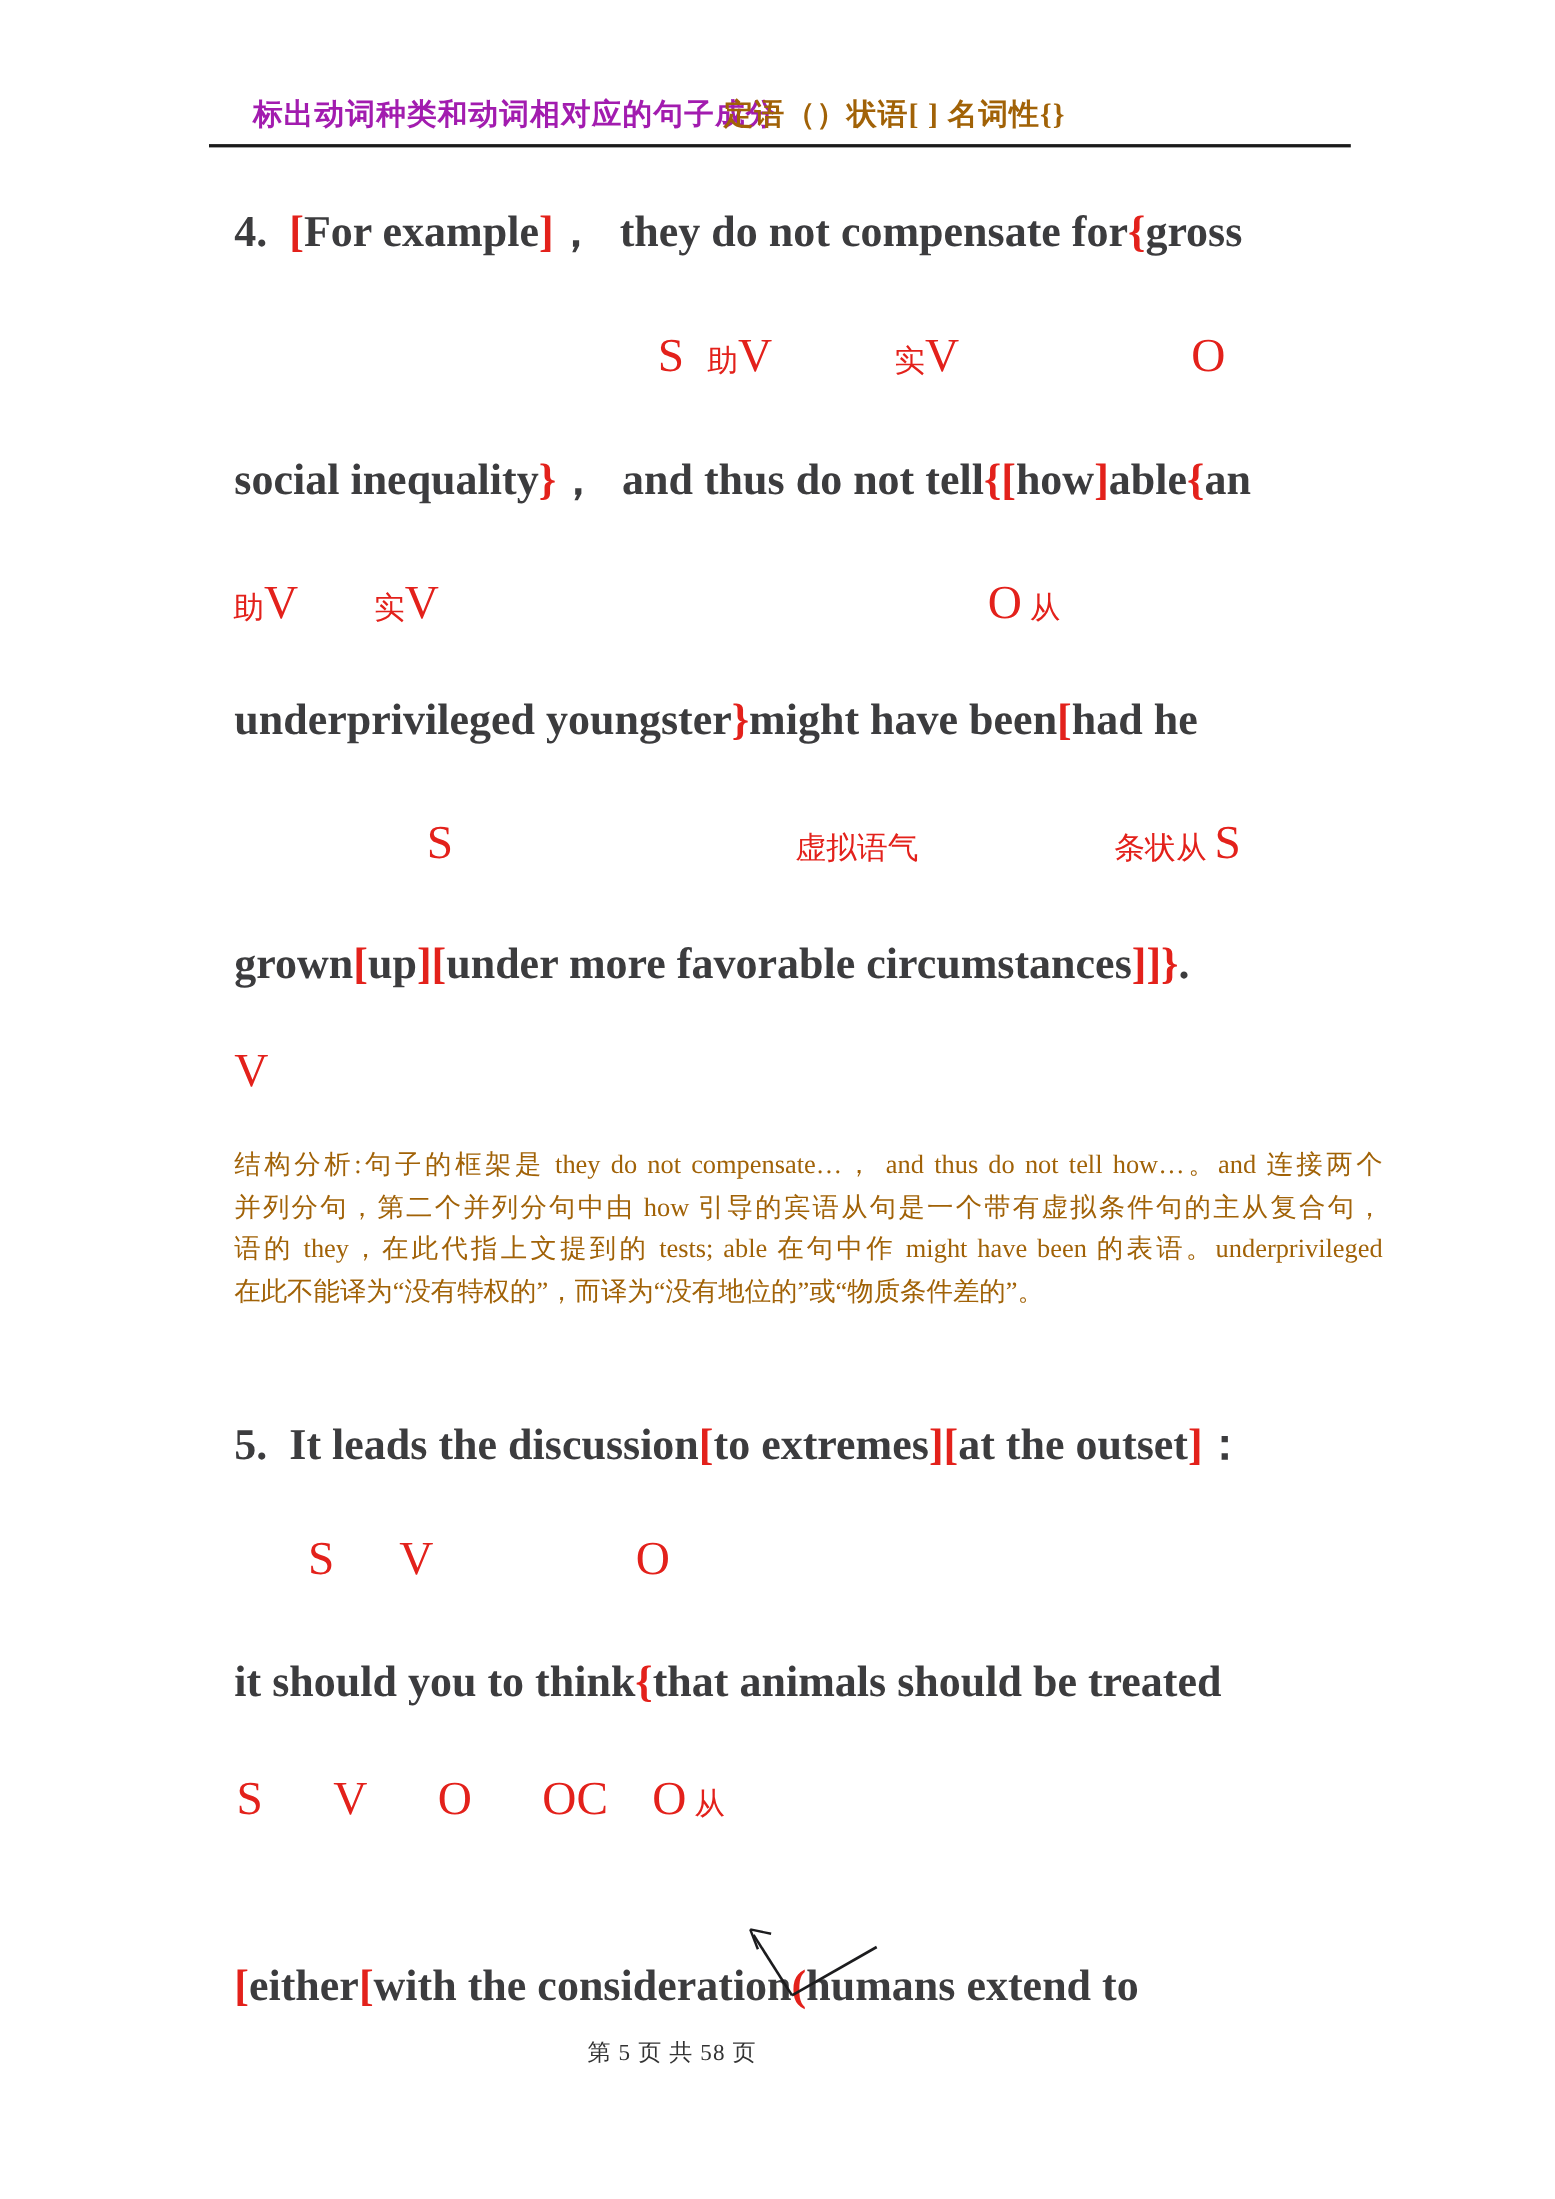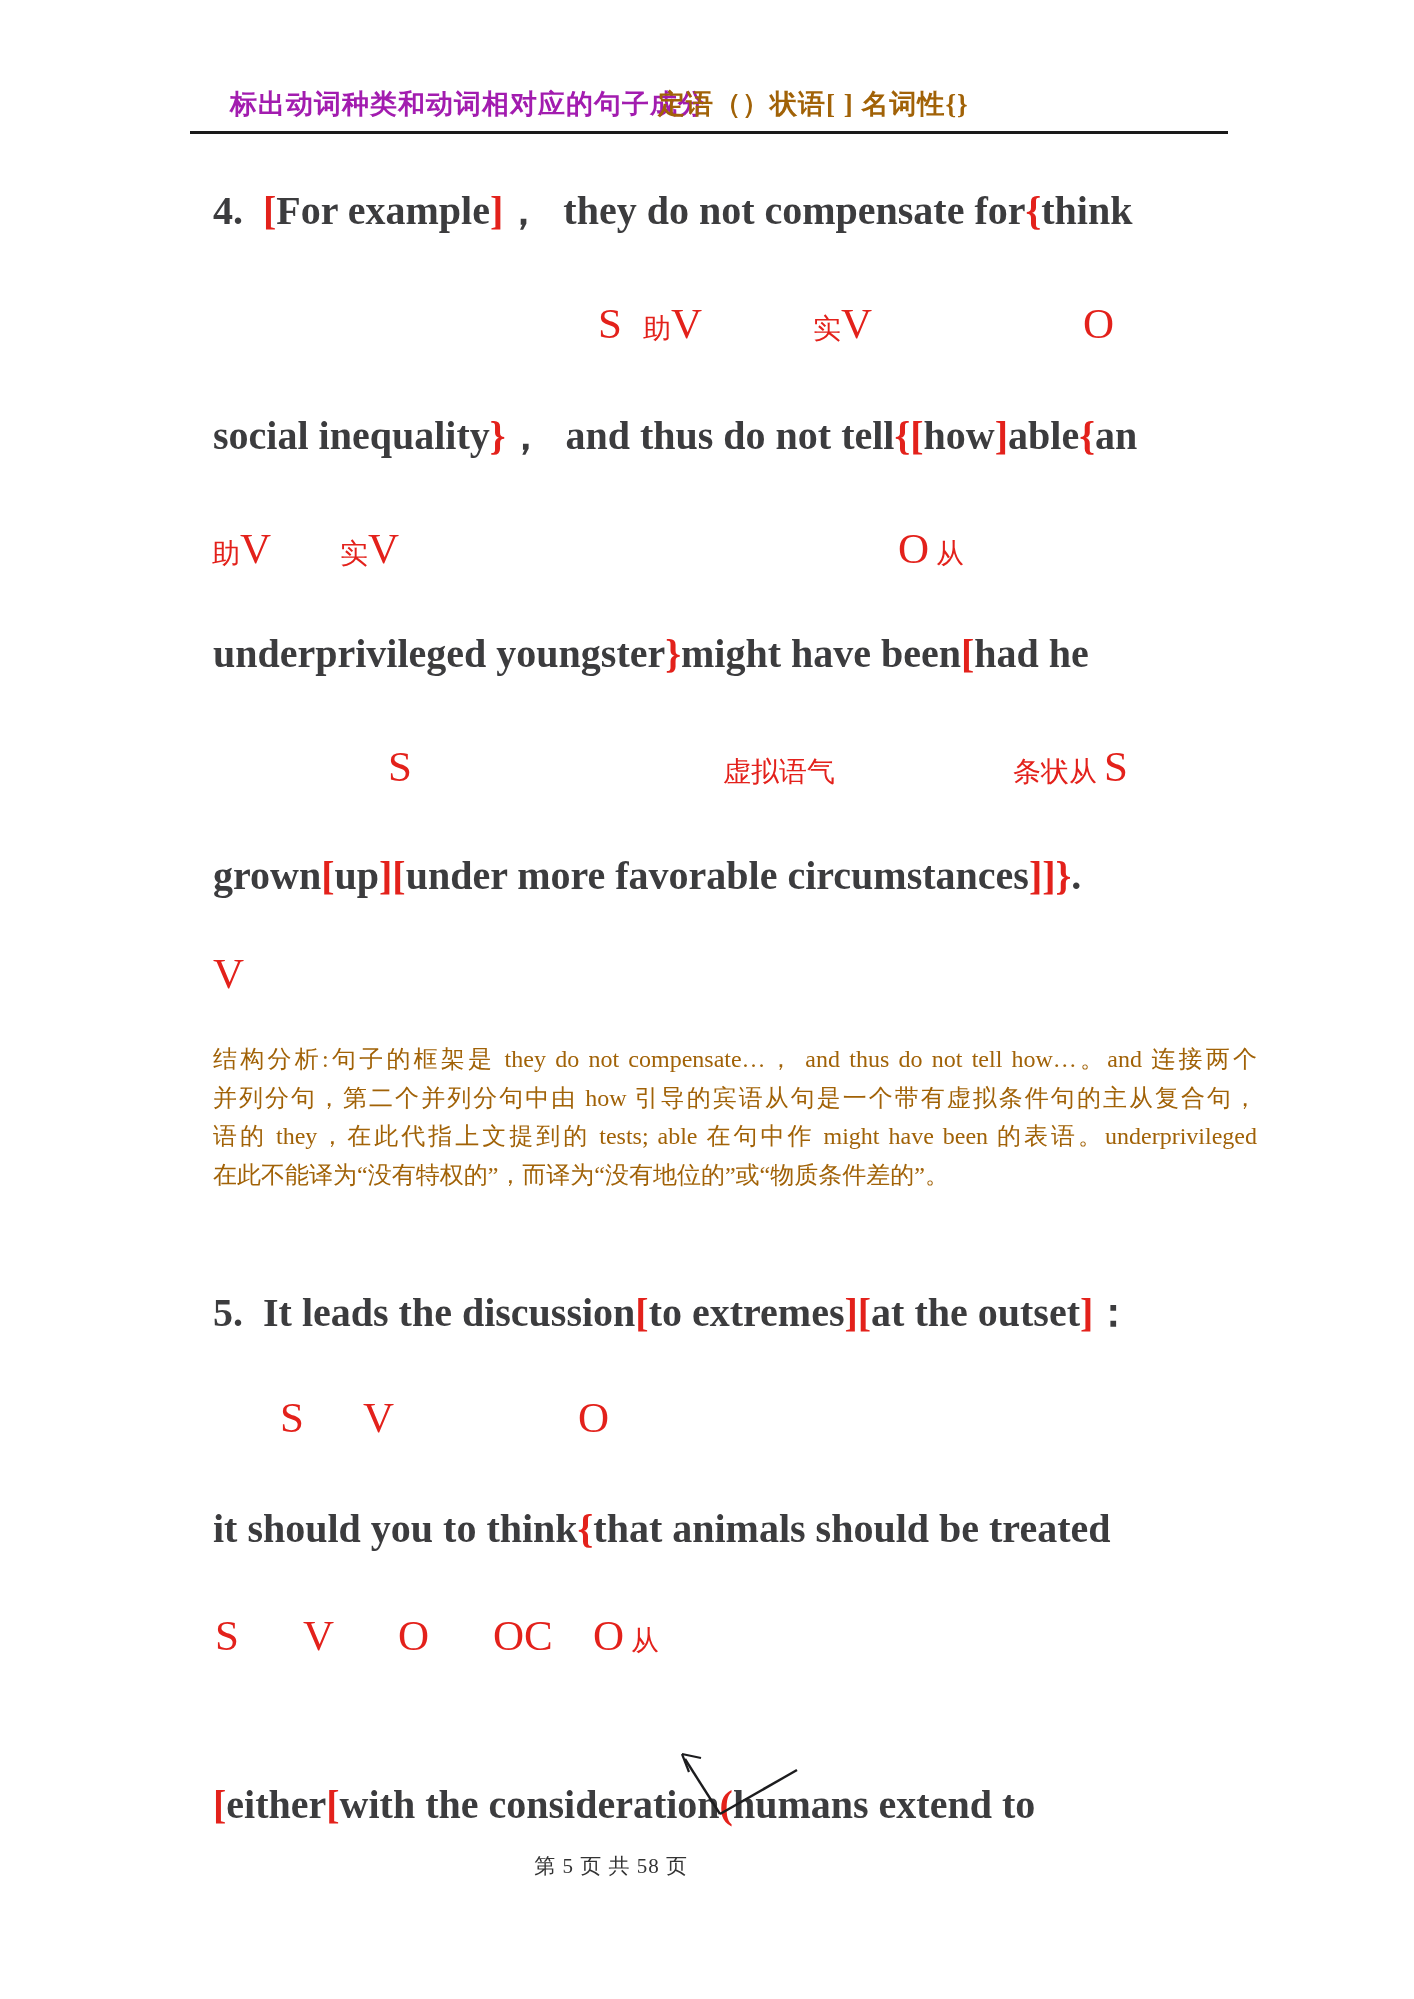--- a/index.html
+++ b/index.html
@@ -69,21 +69,21 @@
 </head>
 <body>
 
 <div class="page">
 
   <div class="header-left">标出动词种类和动词相对应的句子成分</div>
   <div class="header-right">定语（）状语[ ] 名词性{}</div>
   <div class="header-rule"></div>
 
   <div id="blocks">
-      <div class="sentence" style="top: 186px;"><span>4.  </span><span class="red">[</span><span>For example</span><span class="red">]</span><span>，  they do not compensate for</span><span class="red">{</span><span>think</span></div>
+      <div class="sentence" style="top: 186px;"><span>4.  </span><span class="red">[</span><span>For example</span><span class="red">]</span><span>，  they do not compensate for</span><span class="red">{</span><span>gross</span></div>
       <div class="sentence" style="top: 411px;"><span>social inequality</span><span class="red">}</span><span>，  and thus do not tell</span><span class="red">{[</span><span>how</span><span class="red">]</span><span>able</span><span class="red">{</span><span>an</span></div>
       <div class="sentence" style="top: 629px;"><span>underprivileged youngster</span><span class="red">}</span><span>might have been</span><span class="red">[</span><span>had he</span></div>
       <div class="sentence" style="top: 851px;"><span>grown</span><span class="red">[</span><span>up</span><span class="red">][</span><span>under more favorable circumstances</span><span class="red">]]}</span><span>.</span></div>
       <div class="sentence" style="top: 1288px;"><span>5.  It leads the discussion</span><span class="red">[</span><span>to extremes</span><span class="red">][</span><span>at the outset</span><span class="red">]</span><span>：</span></div>
       <div class="sentence" style="top: 1504px;"><span>it should you to think</span><span class="red">{</span><span>that animals should be treated</span></div>
       <div class="sentence" style="top: 1780px;"><span class="red">[</span><span>either</span><span class="red">[</span><span>with the consideration</span><span class="red">(</span><span>humans extend to</span></div>
       <div class="markrow" style="top: 300px;">
         <span class="mark" style="left: 598px;"><span>S</span></span>
         <span class="mark" style="left: 643px;"><span class="cn">助</span><span>V</span></span>
         <span class="mark" style="left: 813px;"><span class="cn">实</span><span>V</span></span>

